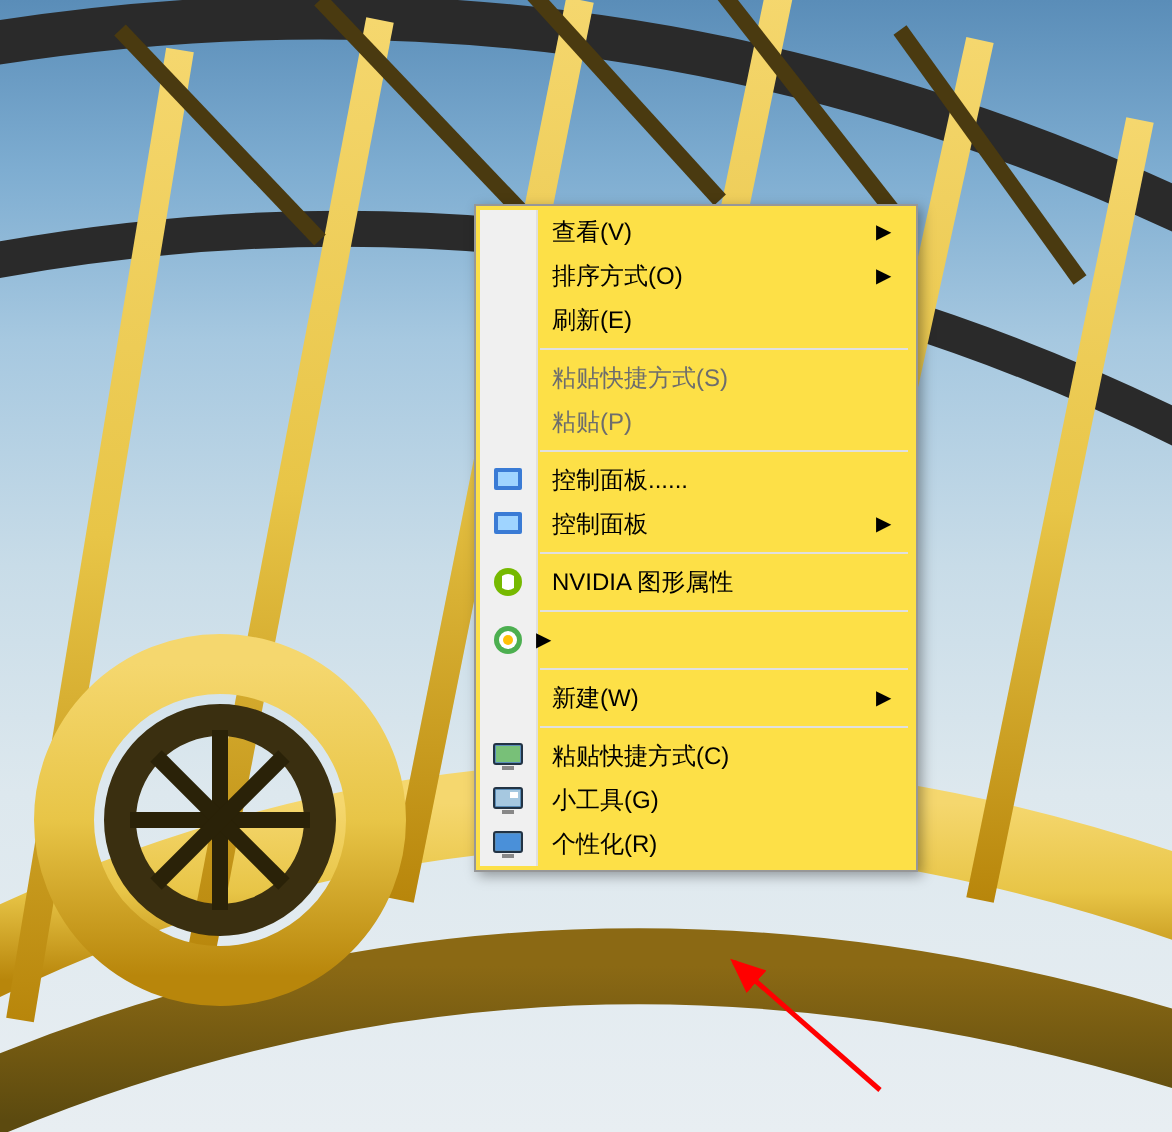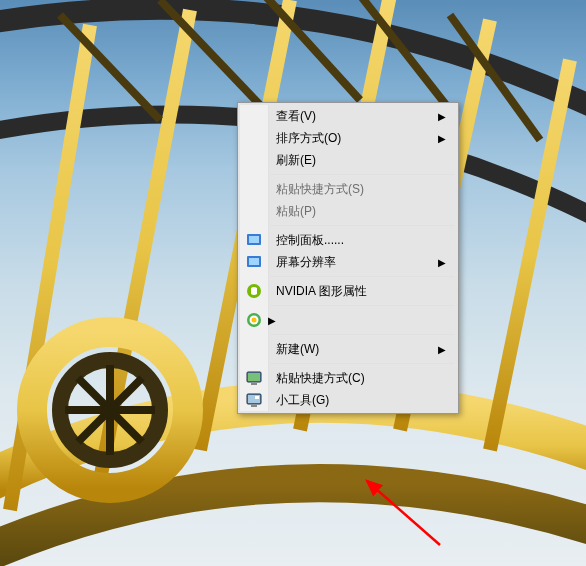--- a/index.html
+++ b/index.html
@@ -33,21 +33,21 @@
     position: absolute;
     top: 0;
     left: 0;
   }
   
   .context-menu {
     position: absolute;
     top: 102px;
     left: 237px;
     width: 222px;
-    background: #e5e5e5;
+    background: #fde047;
     border: 1px solid #979797;
     box-shadow: 2px 2px 6px rgba(0,0,0,0.35);
     padding: 2px;
     box-sizing: border-box;
   }
   
   .icon-gutter {
     position: absolute;
     top: 2px;
     left: 2px;
@@ -219,21 +219,21 @@
     <span class="arrow"></span>
   </div>
 
   <div class="menu-item">
     <span class="icon-slot">
       <svg class="ico" viewBox="0 0 16 16">
           <rect x="1" y="2" width="14" height="11" rx="1" fill="#3a7bd5"></rect>
           <rect x="3" y="4" width="10" height="7" fill="#9fd4ff"></rect>
         </svg>
     </span>
-    <span class="label">屏幕分辨率</span>
+    <span class="label">控制面板</span>
     <span class="arrow">▶</span>
   </div>
 
   <div class="separator"></div>
 
   <div class="menu-item">
     <span class="icon-slot">
       <svg class="ico" viewBox="0 0 16 16">
           <circle cx="8" cy="8" r="7" fill="#76b900"></circle>
           <path d="M5 5 Q8 3 11 5 L11 11 Q8 13 5 11 Z" fill="#fff"></path>
@@ -284,20 +284,31 @@
           <rect x="1" y="2" width="14" height="10" rx="1" fill="#5a8db8" stroke="#234"></rect>
           <rect x="5" y="13" width="6" height="2" fill="#888"></rect>
           <rect x="2" y="3" width="12" height="8" fill="#a6c8e0"></rect>
           <rect x="9" y="4" width="4" height="3" fill="#fff"></rect>
         </svg>
     </span>
     <span class="label">小工具(G)</span>
     <span class="arrow"></span>
   </div>
 
+  <div class="menu-item">
+    <span class="icon-slot">
+      <svg class="ico" viewBox="0 0 16 16">
+          <rect x="1" y="2" width="14" height="10" rx="1" fill="#5a8db8" stroke="#234"></rect>
+          <rect x="5" y="13" width="6" height="2" fill="#888"></rect>
+          <rect x="2" y="3" width="12" height="8" fill="#4a90d9"></rect>
+        </svg>
+    </span>
+    <span class="label">个性化(R)</span>
+    <span class="arrow"></span>
+  </div>
 </div>
 
 <svg class="red-arrow" width="100" height="80">
   <defs>
     <marker id="ah" markerWidth="8" markerHeight="8" refX="6" refY="3" orient="auto">
       <path d="M0,0 L7,3 L0,6 Z" fill="#ff0000"></path>
     </marker>
   </defs>
   <line x1="85" y1="70" x2="12" y2="6" stroke="#ff0000" stroke-width="2.5" marker-end="url(#ah)"></line>
 </svg>

